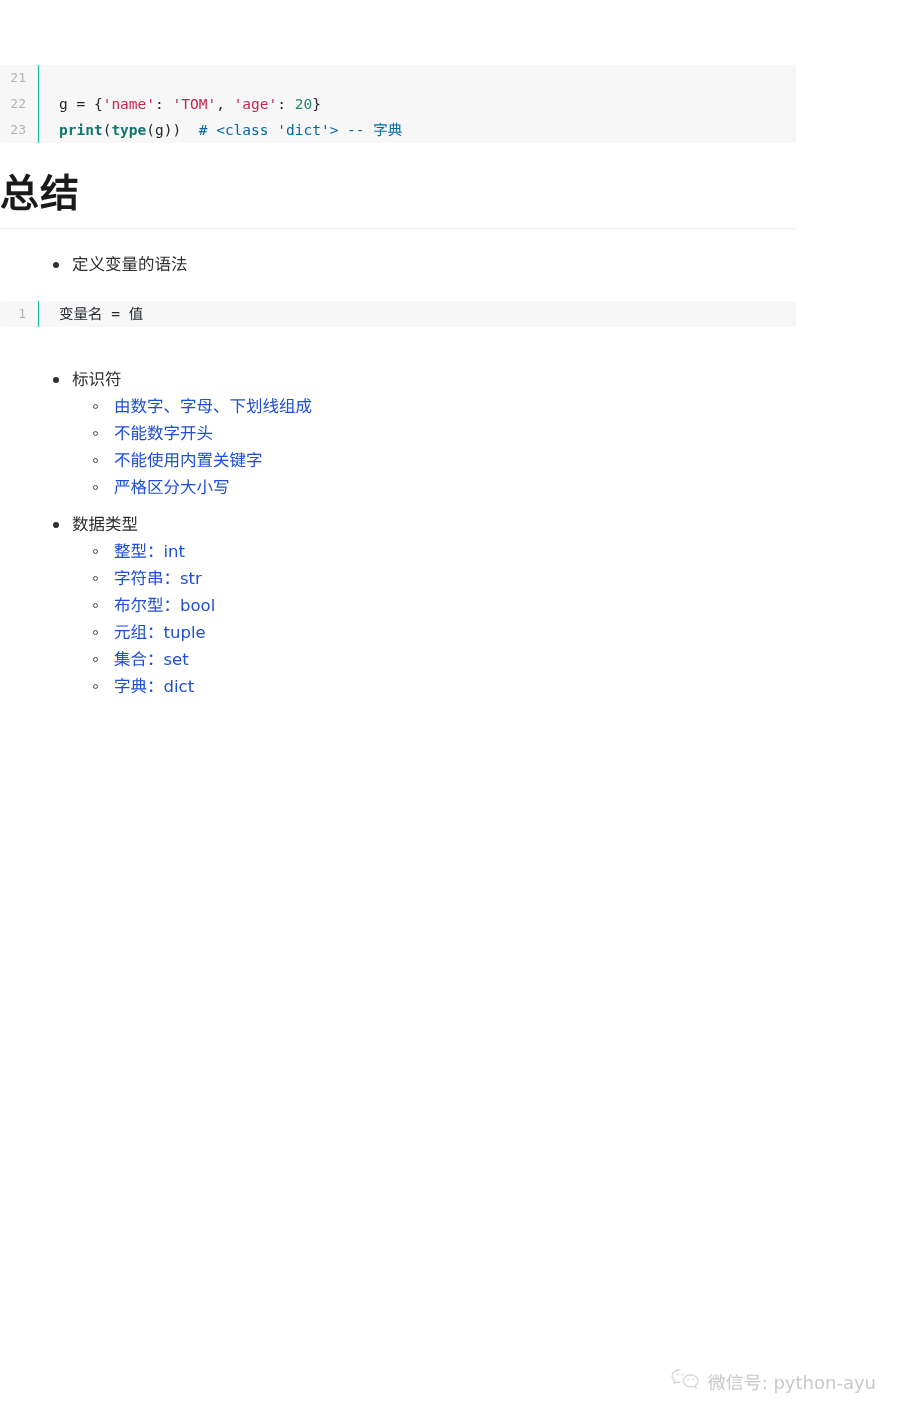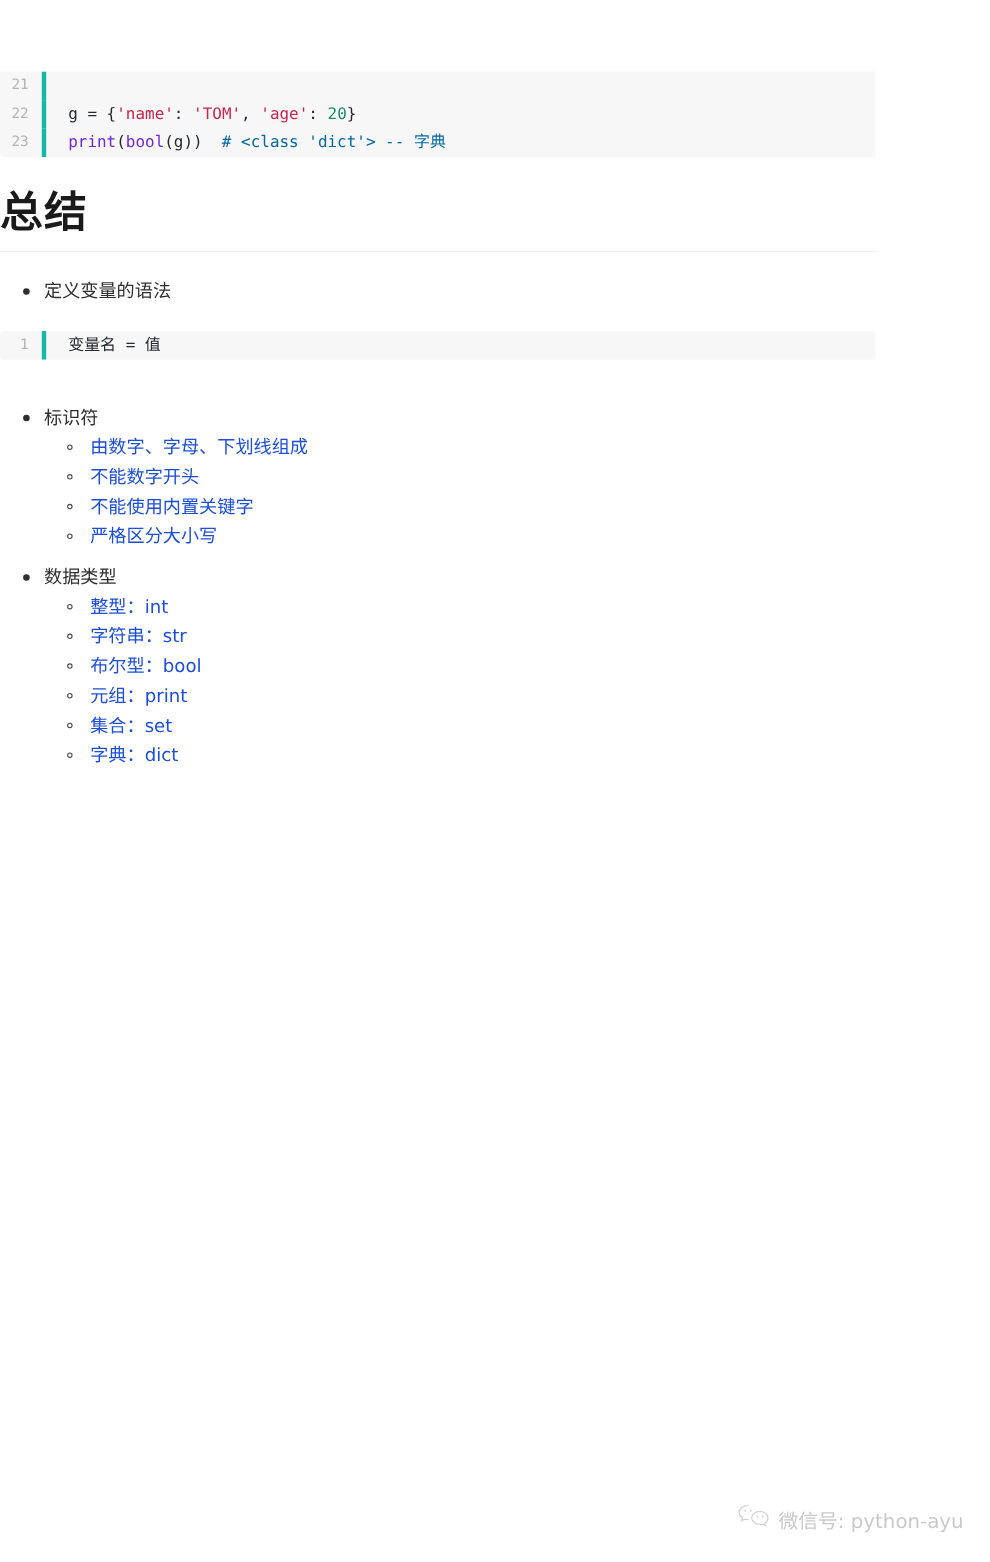--- a/index.html
+++ b/index.html
@@ -52,30 +52,30 @@
     padding-right: 12px;
     box-sizing: border-box;
     color: #b3b3b3;
     font-size: 13px;
     line-height: 26px;
     user-select: none;
   }
   .code-line {
     flex: 1;
     padding-left: 20px;
-    border-left: 4px solid #14b8a6;
+    border-left: 1px solid #14b8a6;
     line-height: 26px;
     white-space: pre;
     color: #24292e;
     box-sizing: border-box;
     min-height: 26px;
   }
   .tok-str   { color: #c7254e; }
   .tok-num   { color: #1f8a70; }
-  .tok-fn    { color: #6d28d9; }
+  .tok-fn    { color: #0f766e; font-weight: bold; }
   .tok-com   { color: #0369a1; }
   .tok-plain { color: #24292e; }
 
   
   .h1 {
     position: absolute;
     left: 0;
     top: 172px;
     margin: 0;
     font-size: 39px;
@@ -102,20 +102,21 @@
     padding: 0;
     list-style: none;
   }
   .li-l1 {
     position: relative;
     padding-left: 40px;
     font-size: 16.5px;
     line-height: 27px;
     color: #2f2f2f;
     font-family: "DejaVu Sans", "Liberation Sans", sans-serif;
+    margin-left: 32px;
   }
   .li-l1 > .bullet {
     position: absolute;
     left: 21px;
     top: 11px;
     width: 6px;
     height: 6px;
     border-radius: 50%;
     background: #2f2f2f;
   }
@@ -169,21 +170,21 @@
       <div class="code-row">
         <span class="ln">21</span>
         <span class="code-line">&nbsp;</span>
       </div>
       <div class="code-row">
         <span class="ln">22</span>
         <span class="code-line"><span class="tok-plain">g = {</span><span class="tok-str">'name'</span><span class="tok-plain">: </span><span class="tok-str">'TOM'</span><span class="tok-plain">, </span><span class="tok-str">'age'</span><span class="tok-plain">: </span><span class="tok-num">20</span><span class="tok-plain">}</span></span>
       </div>
       <div class="code-row">
         <span class="ln">23</span>
-        <span class="code-line"><span class="tok-fn">print</span><span class="tok-plain">(</span><span class="tok-fn">bool</span><span class="tok-plain">(g))  </span><span class="tok-com"># &lt;class 'dict'&gt; -- 字典</span></span>
+        <span class="code-line"><span class="tok-fn">print</span><span class="tok-plain">(</span><span class="tok-fn">type</span><span class="tok-plain">(g))  </span><span class="tok-com"># &lt;class 'dict'&gt; -- 字典</span></span>
       </div>
     </div>
 
   <h1 class="h1">总结</h1>
   <div class="hr"></div>
 
   <ul class="list-l1" style="left:0px; top:251px; width:796px;">
     <li class="li-l1">
       <span class="bullet"></span>
       <span>定义变量的语法</span>
@@ -211,21 +212,21 @@
   </ul>
 
   <ul class="list-l1" style="left:0px; top:511px; width:796px;">
     <li class="li-l1">
       <span class="bullet"></span>
       <span>数据类型</span>
       <ul class="list-l2" id="sublist-datatypes">
           <li class="li-l2"><span class="bullet-hollow"></span><span>整型：int</span></li>
           <li class="li-l2"><span class="bullet-hollow"></span><span>字符串：str</span></li>
           <li class="li-l2"><span class="bullet-hollow"></span><span>布尔型：bool</span></li>
-          <li class="li-l2"><span class="bullet-hollow"></span><span>元组：print</span></li>
+          <li class="li-l2"><span class="bullet-hollow"></span><span>元组：tuple</span></li>
           <li class="li-l2"><span class="bullet-hollow"></span><span>集合：set</span></li>
           <li class="li-l2"><span class="bullet-hollow"></span><span>字典：dict</span></li>
         </ul>
     </li>
   </ul>
 
   <div class="watermark">
     <span class="wechat-icon">
       <svg width="30" height="22" viewBox="0 0 30 22" aria-hidden="true">
         <g fill="none" stroke="#d2d2d2" stroke-width="1.1">

